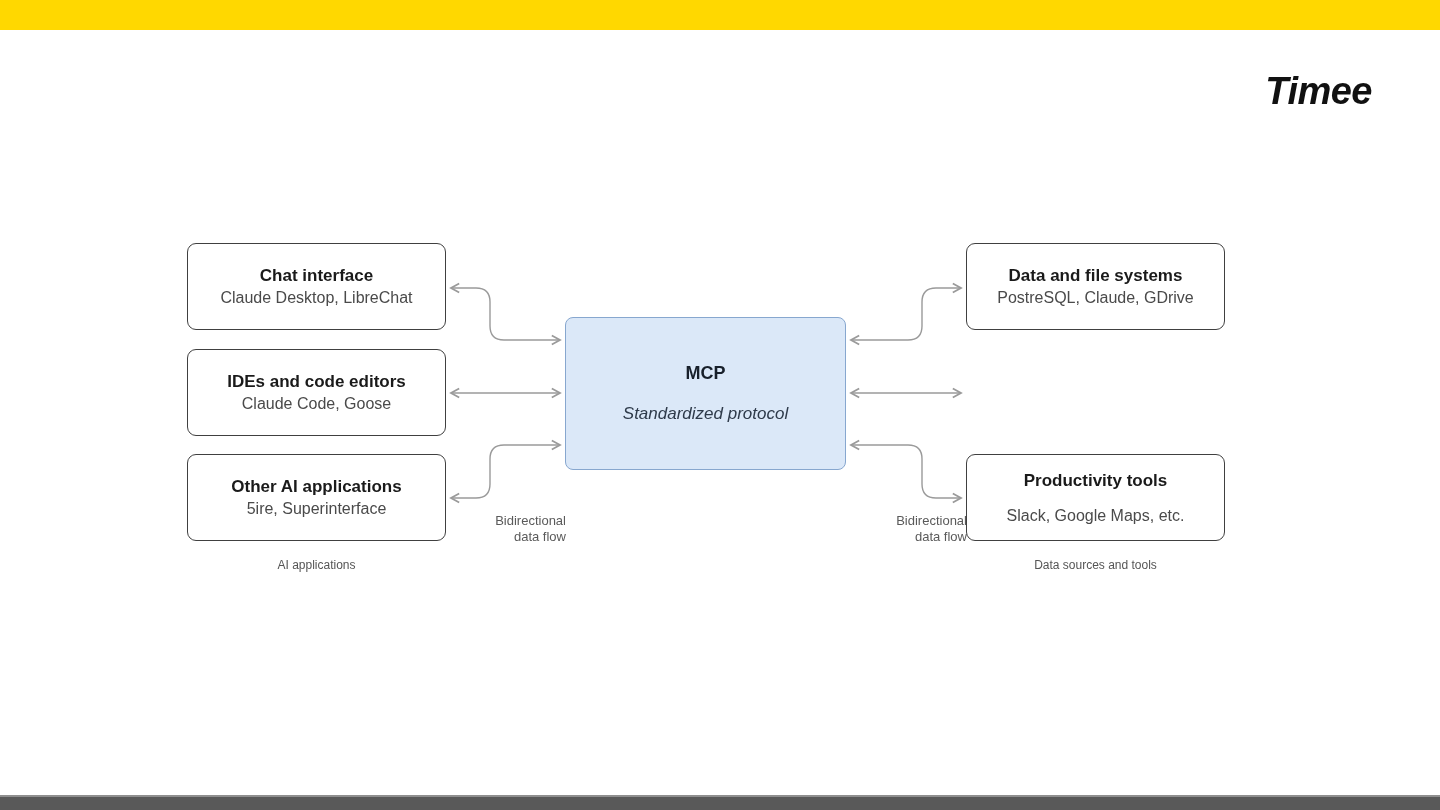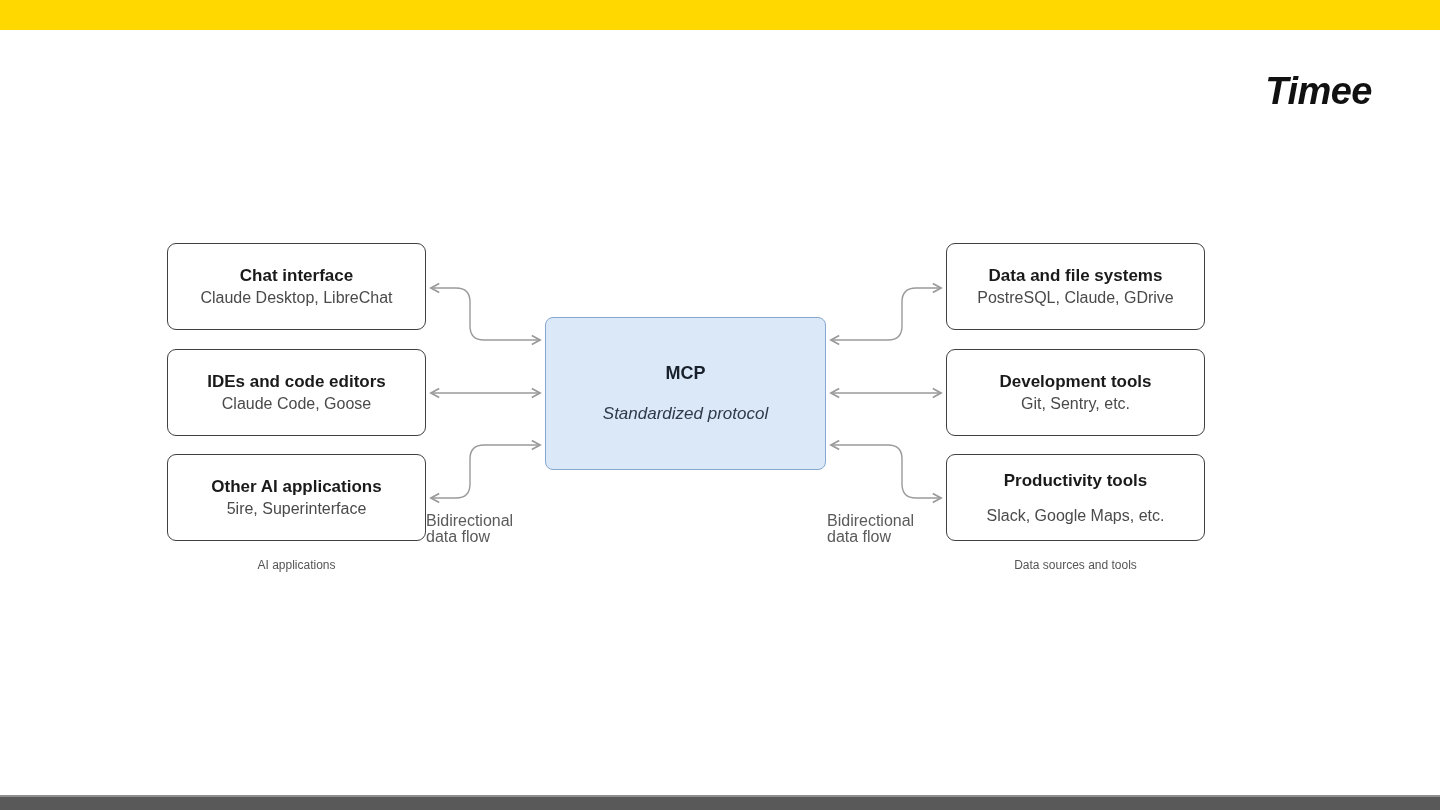--- a/index.html
+++ b/index.html
@@ -19,21 +19,21 @@
     position: absolute; bottom: 0; left: 0; width: 1440px; height: 15px;
     background: #595959; border-top: 2px solid #8f8f8f;
   }
   .logo {
     position: absolute; top: 70px; right: 68px;
     font-size: 38px; font-weight: 800; color: #111111;
     letter-spacing: -0.5px;
     font-style: italic;
   }
 
-  .diagram { position: absolute; inset: 0; }
+  .diagram { position: absolute; inset: 0; margin-left: 20px; }
 
   .connectors { position: absolute; left: 0; top: 0; width: 1440px; height: 810px; pointer-events: none; }
 
   .node {
     position: absolute;
     width: 259px; height: 87px;
     background: #ffffff;
     border: 1.5px solid #404040;
     border-radius: 9px;
     display: flex; flex-direction: column;
@@ -56,22 +56,22 @@
     background: #dbe8f8;
     border: 1.5px solid #87a7cf;
     border-radius: 8px;
     gap: 20px;
   }
   .node.center .title { font-size: 18px; color: #18202b; }
   .node.center .subtitle { font-size: 17px; color: #2e3a4a; font-style: italic; }
 
   .flow-label {
     position: absolute; width: 120px;
-    font-size: 16px; line-height: 16px; color: #5a5a5a;
-    text-align: left;
+    font-size: 13px; line-height: 16px; color: #5a5a5a;
+    text-align: right;
   }
   .flow-label.left { left: 426px; top: 513px; }
   .flow-label.right { left: 827px; top: 513px; }
 
   .col-caption {
     position: absolute; width: 259px; top: 558px;
     font-size: 12px; color: #555555; text-align: center;
   }
   .col-caption.left { left: 167px; }
   .col-caption.right { left: 946px; }
@@ -118,24 +118,20 @@
 
     <div class="node center">
       <div class="title">MCP</div>
       <div class="subtitle">Standardized protocol</div>
     </div>
 
     <div class="node r1">
       <div class="title">Data and file systems</div>
       <div class="subtitle">PostreSQL, Claude, GDrive</div>
     </div>
-    <div class="node r2">
-      <div class="title">Development tools</div>
-      <div class="subtitle">Git, Sentry, etc.</div>
-    </div>
     <div class="node r3">
       <div class="title">Productivity tools</div>
       <div class="subtitle">Slack, Google Maps, etc.</div>
     </div>
 
     <div class="flow-label left">
       <div>Bidirectional</div>
       <div>data flow</div>
     </div>
     <div class="flow-label right">

